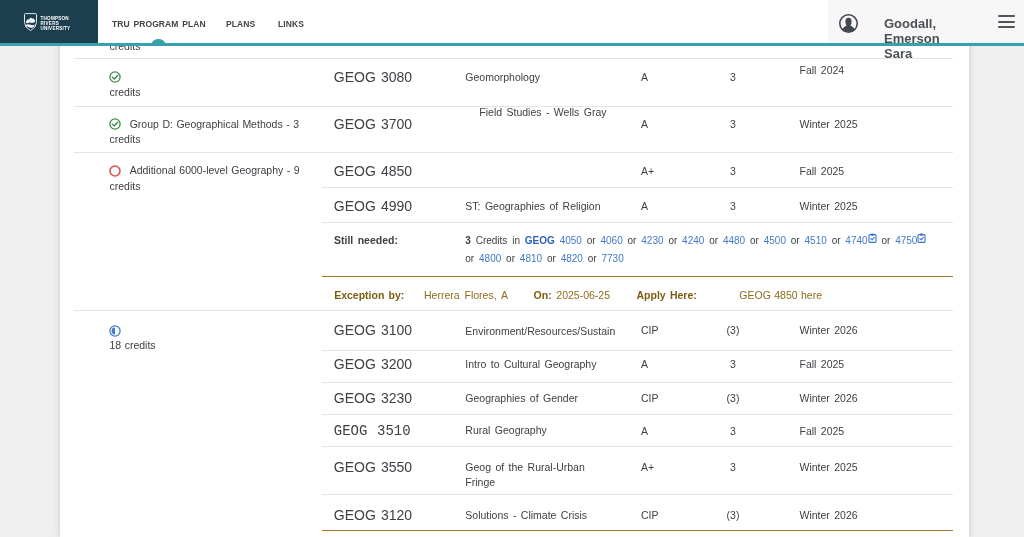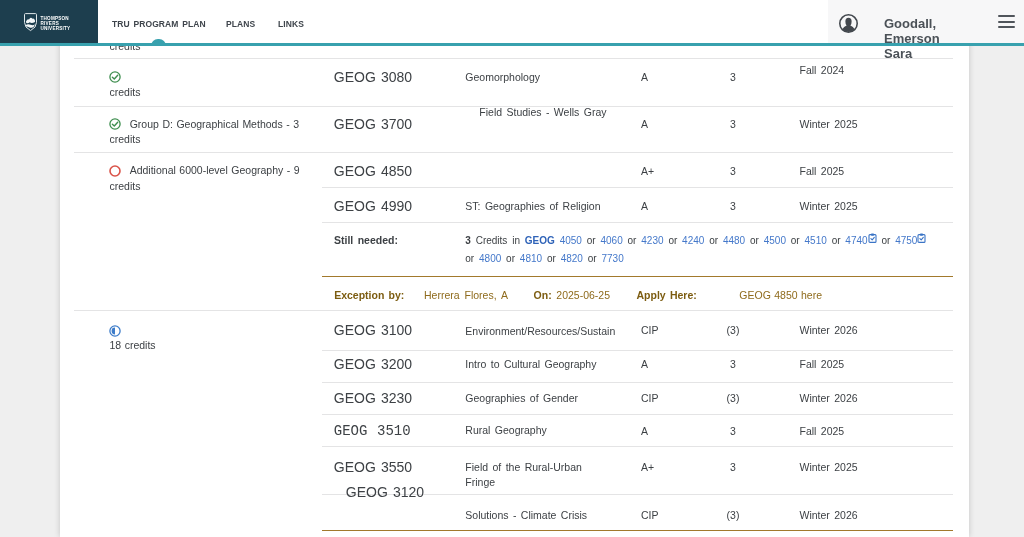--- a/index.html
+++ b/index.html
@@ -97,25 +97,25 @@
 <div class="t" style="left:405.3px;top:390.0px;">Geographies of Gender</div>
 <div class="t" style="left:581.0px;top:390.0px;">CIP</div>
 <div class="t cred" style="left:658.0px;top:390.0px;">(3)</div>
 <div class="t" style="left:739.5px;top:390.0px;">Winter 2026</div>
 <div class="t code" style="left:273.8px;top:422.8px;font-family:Liberation Mono, monospace;">GEOG 3510</div>
 <div class="t" style="left:405.3px;top:401px;margin-top:21px;">Rural Geography</div>
 <div class="t" style="left:581.0px;top:422.8px;">A</div>
 <div class="t cred" style="left:658.0px;top:422.8px;">3</div>
 <div class="t" style="left:739.5px;top:422.8px;">Fall 2025</div>
 <div class="t code" style="left:273.8px;top:458.9px;">GEOG 3550</div>
-<div class="t" style="left:405.3px;top:458.9px;">Field of the Rural-Urban</div>
+<div class="t" style="left:405.3px;top:458.9px;">Geog of the Rural-Urban</div>
 <div class="t" style="left:581.0px;top:458.9px;">A+</div>
 <div class="t cred" style="left:658.0px;top:458.9px;">3</div>
 <div class="t" style="left:739.5px;top:458.9px;">Winter 2025</div>
-<div class="t code" style="left:273.8px;top:484px;margin-left:12px;">GEOG 3120</div>
+<div class="t code" style="left:273.8px;top:507.0px;">GEOG 3120</div>
 <div class="t" style="left:405.3px;top:507.0px;">Solutions - Climate Crisis</div>
 <div class="t" style="left:581.0px;top:507.0px;">CIP</div>
 <div class="t cred" style="left:658.0px;top:507.0px;">(3)</div>
 <div class="t" style="left:739.5px;top:507.0px;">Winter 2026</div>
 <div class="t" style="left:405.3px;top:474.3px;">Fringe</div>
 <div class="t b" style="left:274.0px;top:232.3px;">Still needed:</div>
 <div class="t sn" style="left:405.3px;top:232.5px;"><span class="b">3</span> Credits in <span class="lkb">GEOG</span> <span class="lk">4050</span> or <span class="lk">4060</span> or <span class="lk">4230</span> or <span class="lk">4240</span> or <span class="lk">4480</span> or <span class="lk">4500</span> or <span class="lk">4510</span> or <span class="lk">4740</span><svg class="clip" width="9" height="10" viewBox="0 0 9 10">
         <rect x="1" y="1.6" width="7" height="7.8" rx="1" fill="none" stroke="#3a74c6" stroke-width="1.1"></rect>
         <rect x="3" y="0.4" width="3" height="2.4" rx="0.7" fill="#3a74c6"></rect>
         <path d="M2.9 5.6 L4.2 6.9 L6.3 4.4" fill="none" stroke="#3a74c6" stroke-width="1.1" stroke-linecap="round" stroke-linejoin="round"></path>

